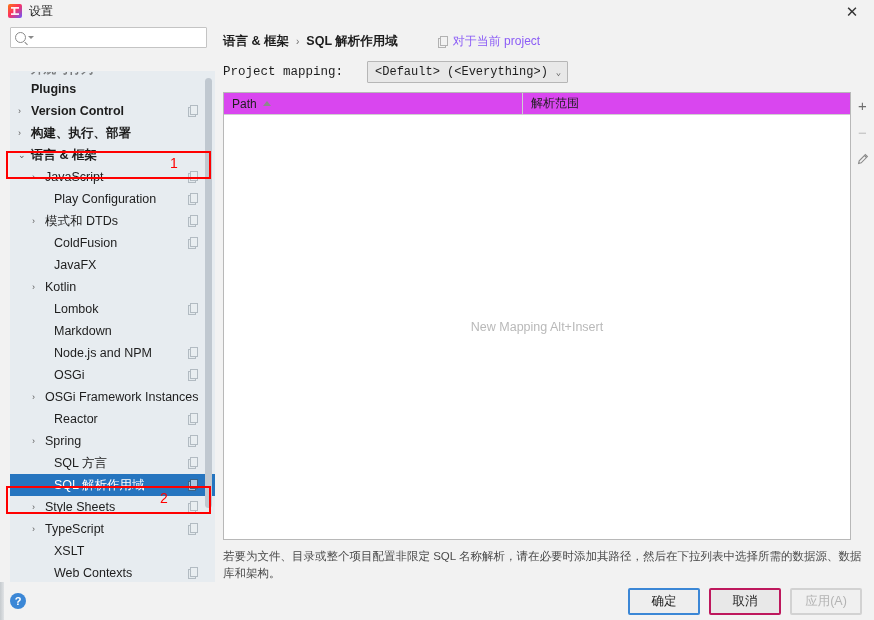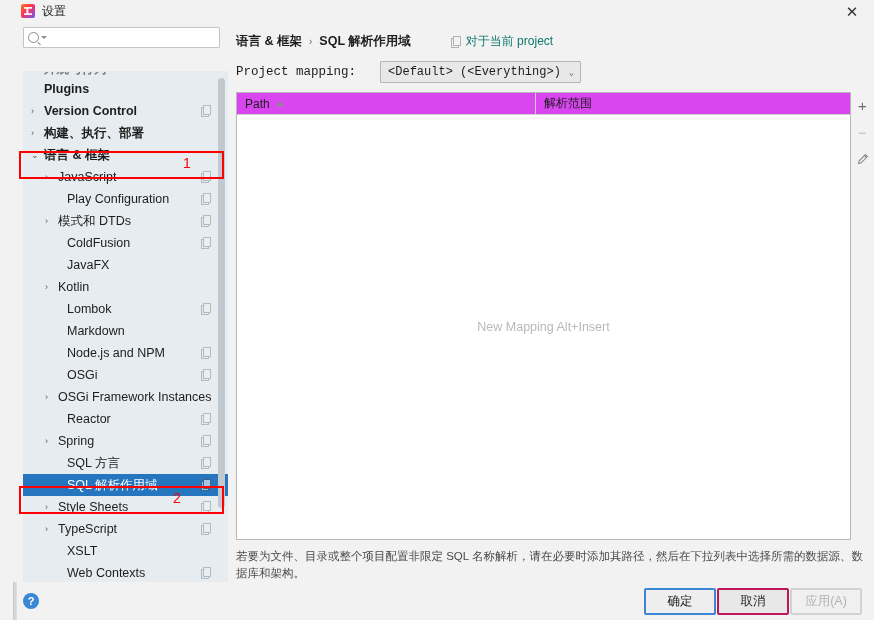--- a/index.html
+++ b/index.html
@@ -10,21 +10,21 @@
     background: #f2f2f2;
     font-family: "Liberation Sans", "DejaVu Sans", sans-serif;
     font-size: 12px;
     color: #1d1d1d;
     overflow: hidden;
     position: relative;
   }
   .window {
     position: absolute; inset: 0;
     background: #f2f2f2;
-    display: flex; flex-direction: column; margin-left: 13px;
+    display: flex; flex-direction: column;
   }
 
   
   .titlebar {
     height: 22px; min-height: 22px;
     background: #f2f2f2;
     display: flex; align-items: center;
     padding: 0 0 0 8px;
     position: relative;
   }
@@ -150,21 +150,21 @@
     position:relative;
   }
   .crumbs {
     display:flex; align-items:center; gap:7px;
     padding: 11px 0 0 8px; font-size:12.5px;
   }
   .crumbs .c { font-weight:bold; color:#1d1d1d; }
   .crumbs .sep { color:#6e6e6e; font-size:10px; }
   .scope-note {
     display:flex; align-items:center; gap:5px;
-    margin-left: 33px; color:#0f766e; font-size:12px;
+    margin-left: 33px; color:#8b5cf6; font-size:12px;
   }
   .scope-ico { width:10px;height:11px;position:relative; opacity:.85;}
   .scope-ico::before{
     content:""; position:absolute; left:0; top:2px; width:6px;height:8px;
     border:1px solid #a8a8a8;
   }
   .scope-ico::after{
     content:""; position:absolute; left:2px; top:0; width:6px;height:8px;
     border:1px solid #a8a8a8; background:#f2f2f2;
   }
@@ -235,21 +235,21 @@
     display:flex; align-items:center;
     padding: 0 12px 0 10px;
     background:#f2f2f2;
   }
   .help-ico {
     width:16px;height:16px;border-radius:50%;
     background:#3b87d6; color:#fff; font-size:11px; font-weight:bold;
     display:flex;align-items:center;justify-content:center;
   }
   .footer-spacer{flex:1;}
-  .btns{display:flex; gap:1px;}
+  .btns{display:flex; gap:9px;}
   .btn {
     min-width:68px; height:23px;
     display:flex;align-items:center;justify-content:center;
     font-size:12.5px; color:#1d1d1d;
     background:#e8e8e8; border:2px solid #be185d; border-radius:2px;
   }
   .btn.primary { border:2px solid #3b87d6; background:#eeeeee; }
   .btn.disabled { color:#b3b3b3; background:#f0f0f0; border-color:#d2d2d2; }
 
   

